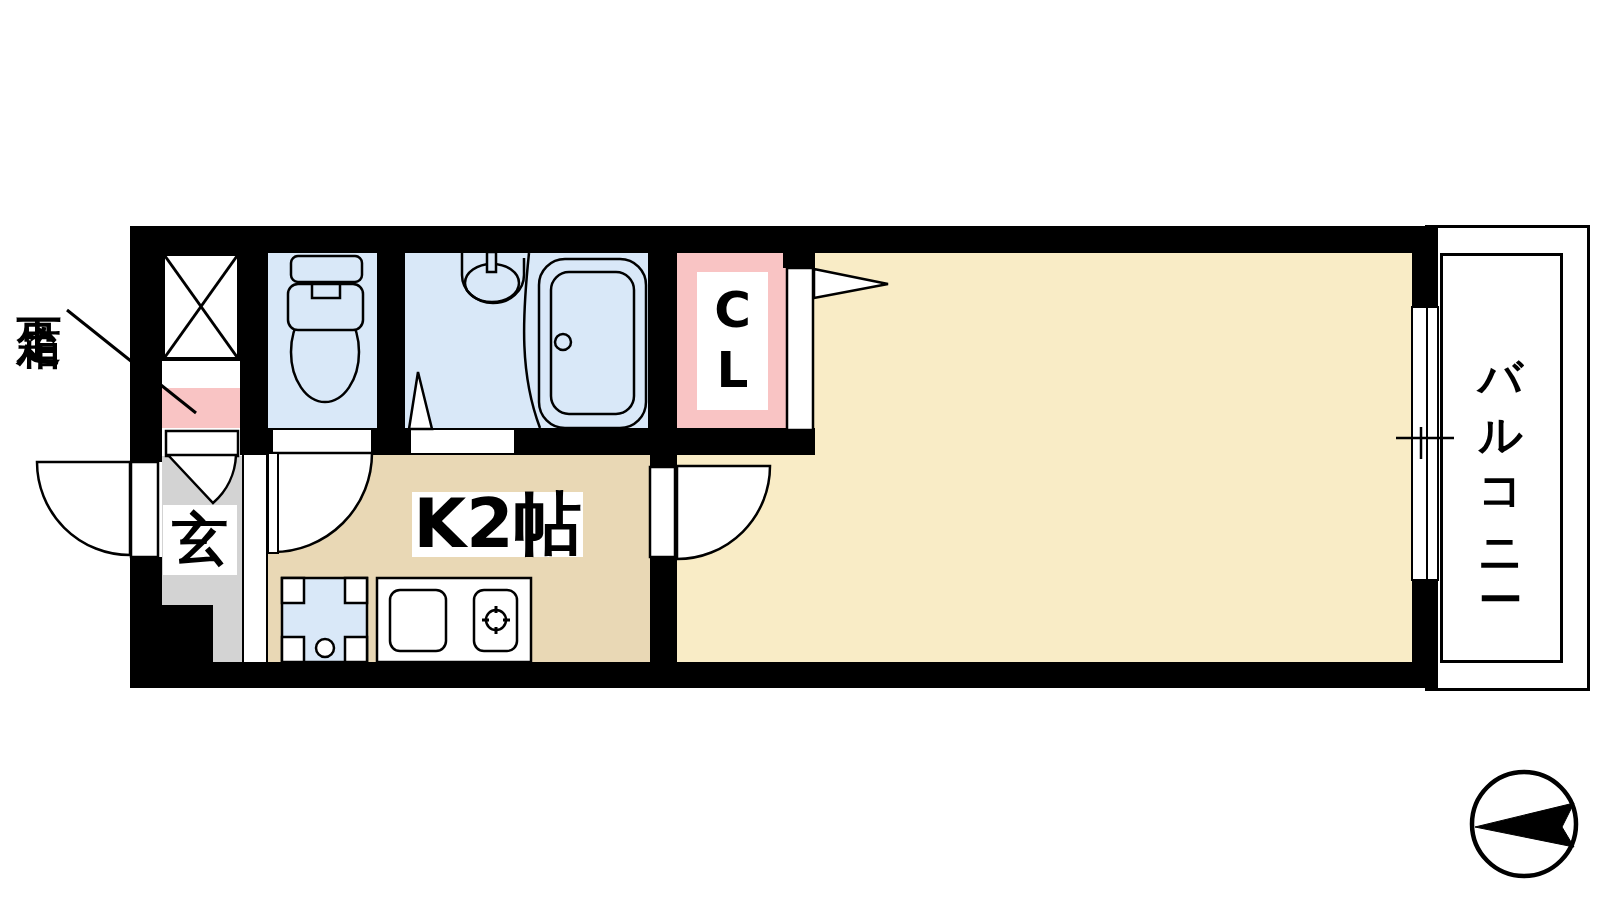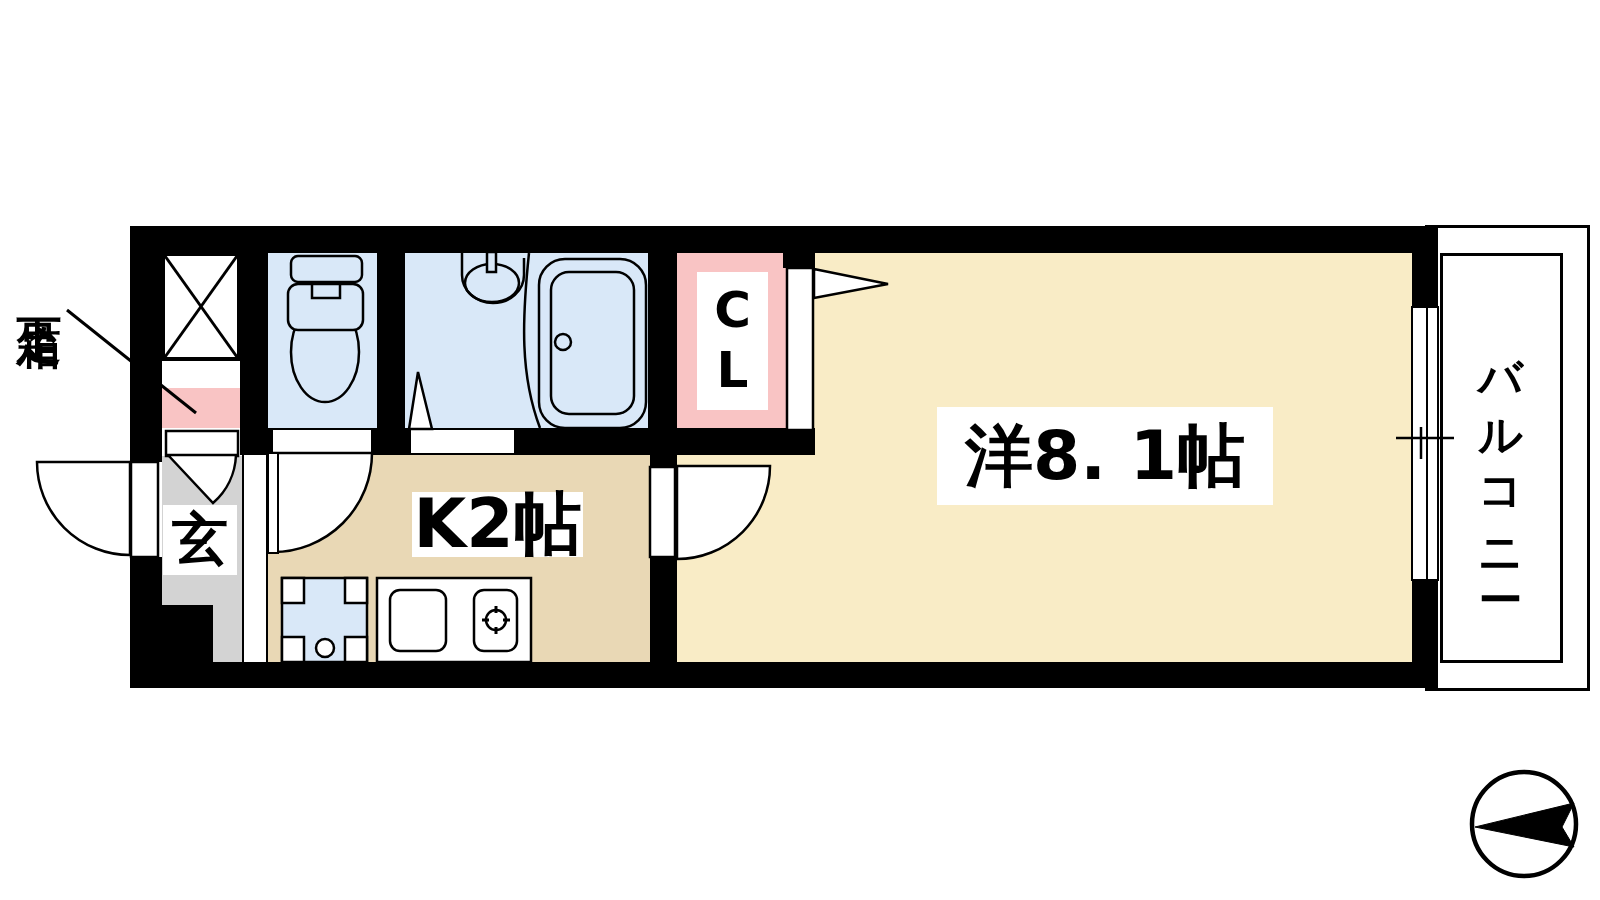--- a/index.html
+++ b/index.html
@@ -142,19 +142,18 @@
       <polygon points="1475,827 1574,803 1562,827 1574,847" fill="#000000" stroke="#000" stroke-width="1"></polygon>
     </g>
   </svg>
 
   <div class="lbl vtext" style="left:10px;top:204px;width:58px;height:170px;font-size:45px;letter-spacing:4px;">下足箱</div>
 
   <div class="lbl boxed" style="left:163px;top:505px;width:74px;height:70px;font-size:56px;">玄</div>
 
   <div class="lbl boxed" style="left:412px;top:492px;width:171px;height:65px;font-size:68px;">K2帖</div>
 
-  <div class="lbl boxed" style="left:937px;top:407px;width:336px;height:98px;font-size:68px;">洋8. 1帖</div>
 
   <div class="lbl boxed vtext" style="left:697px;top:272px;width:71px;height:138px;font-size:50px;letter-spacing:2px;">CL</div>
 
   <div class="lbl vtext" style="left:1440px;top:258px;width:123px;height:400px;font-size:44px;letter-spacing:12px;font-weight:bold;">バルコニー</div>
 
 </div>
 
 </body></html>

